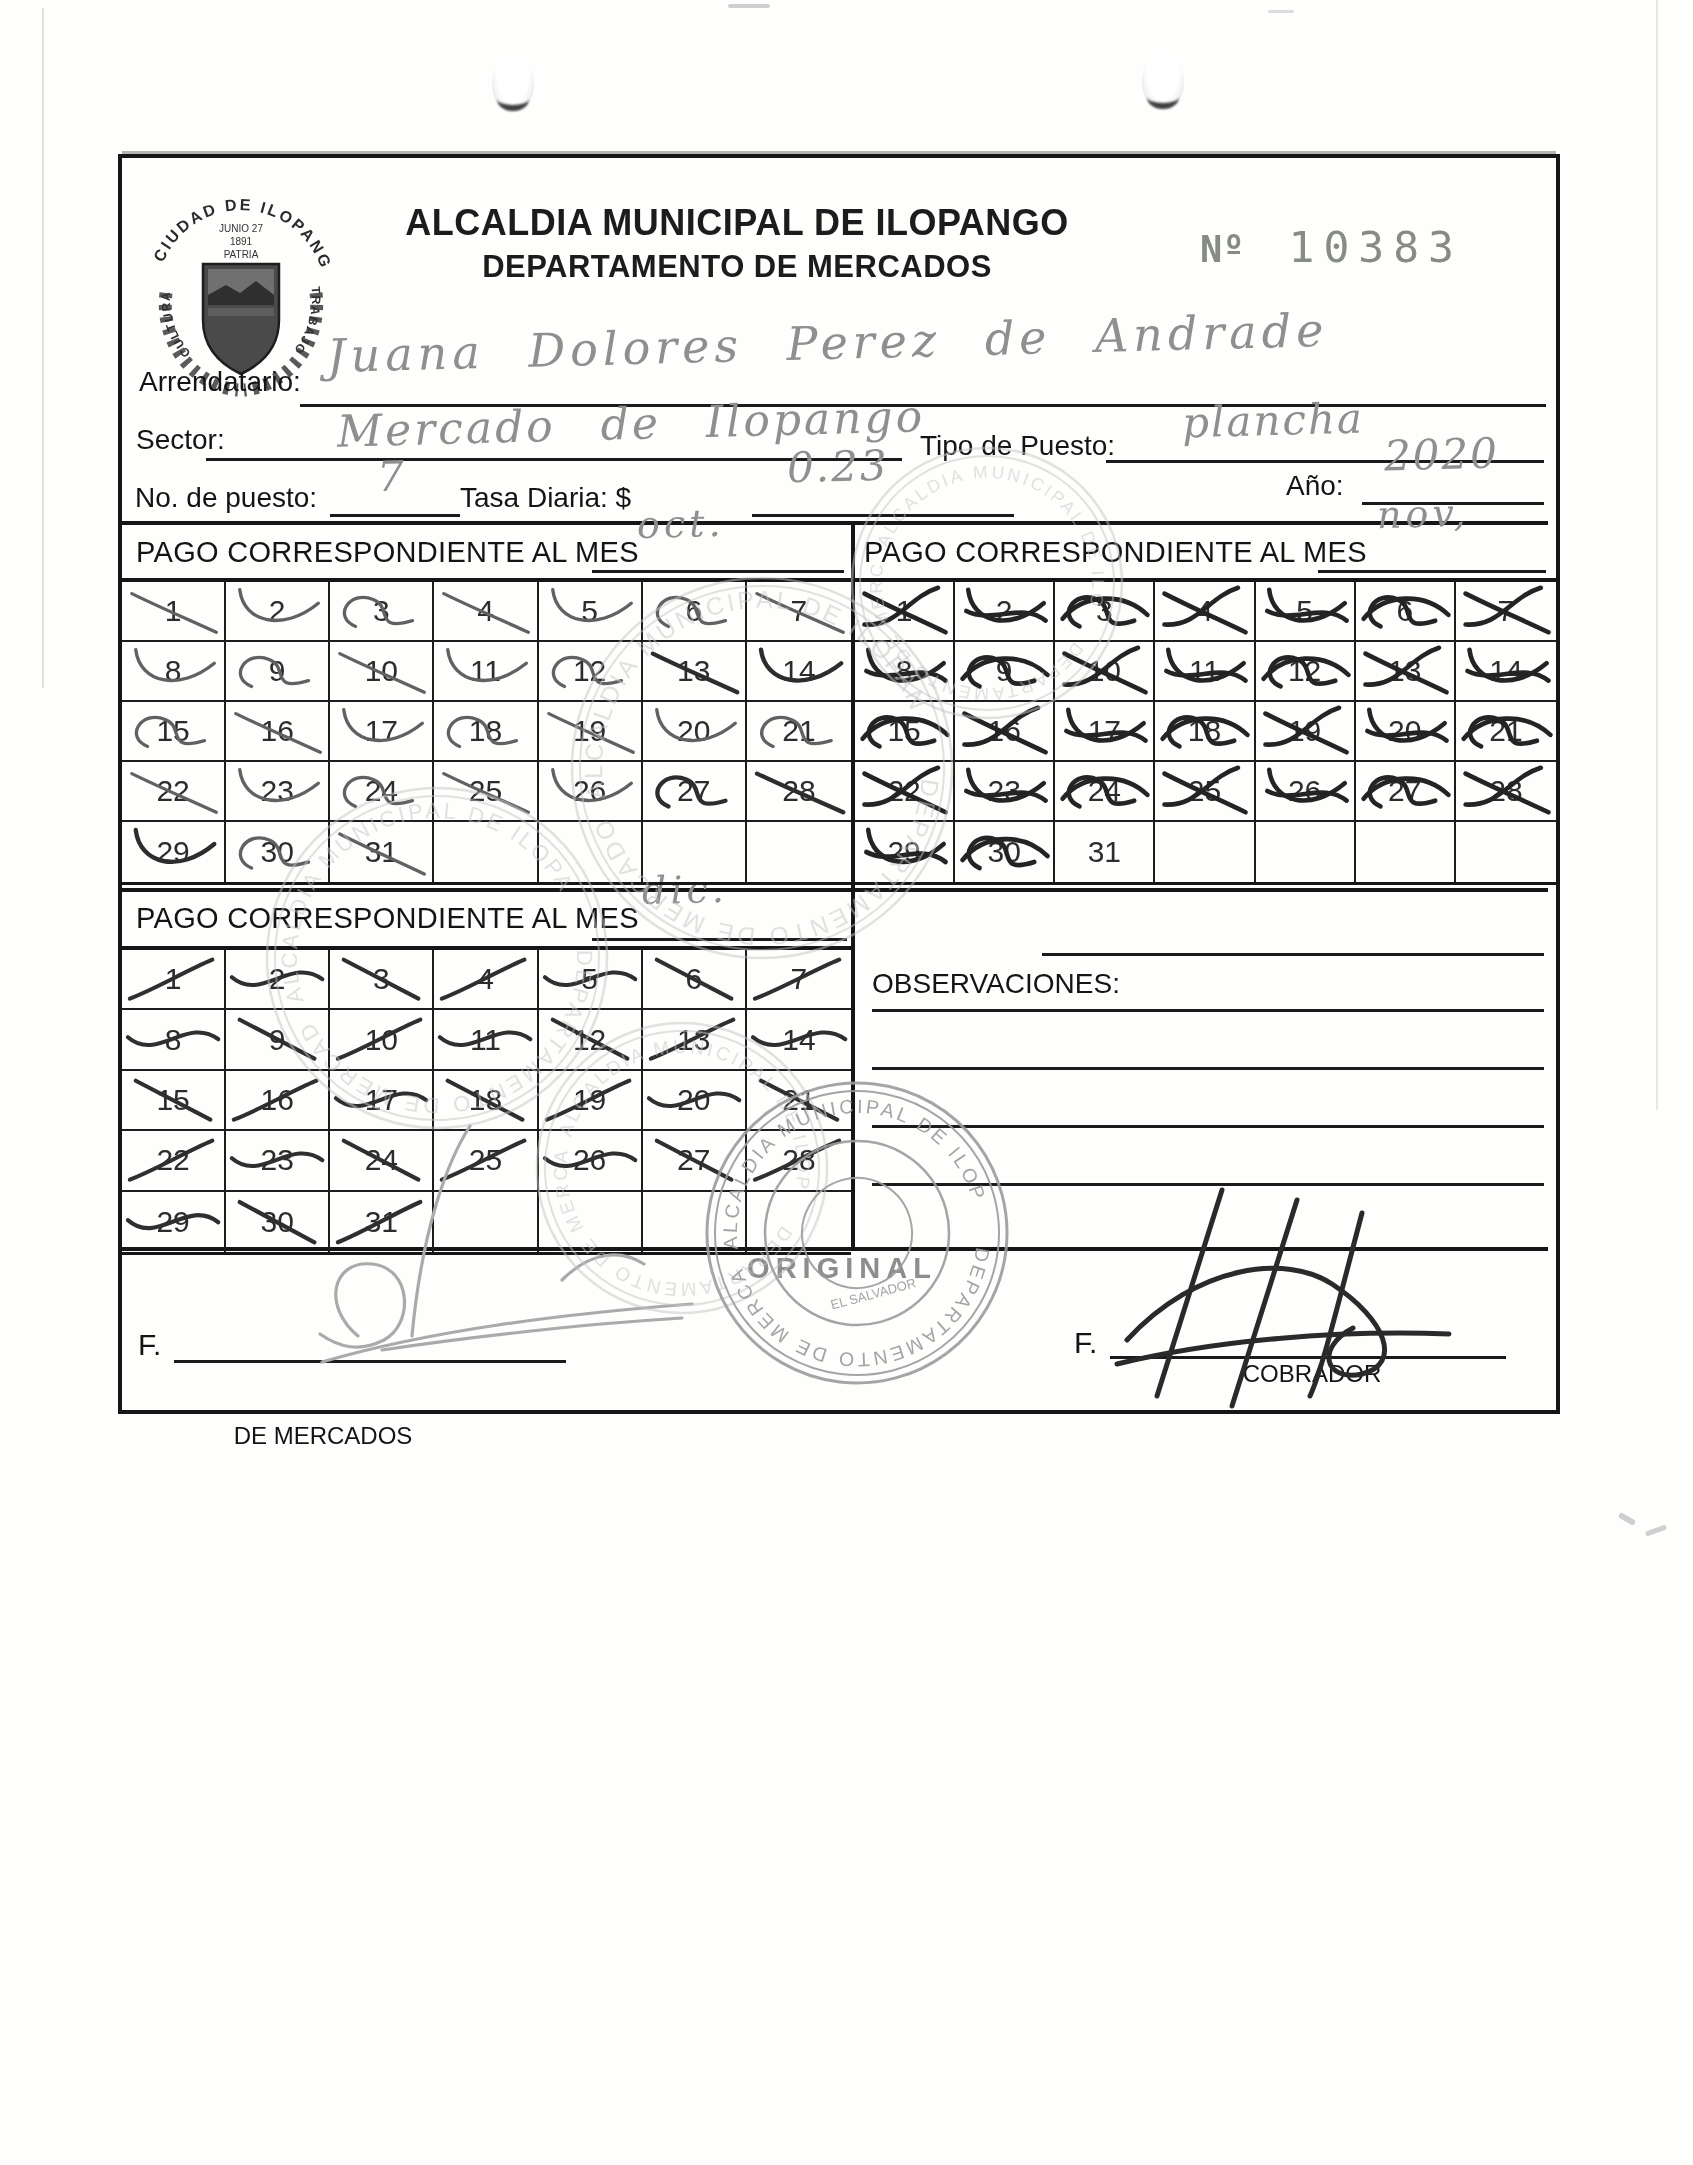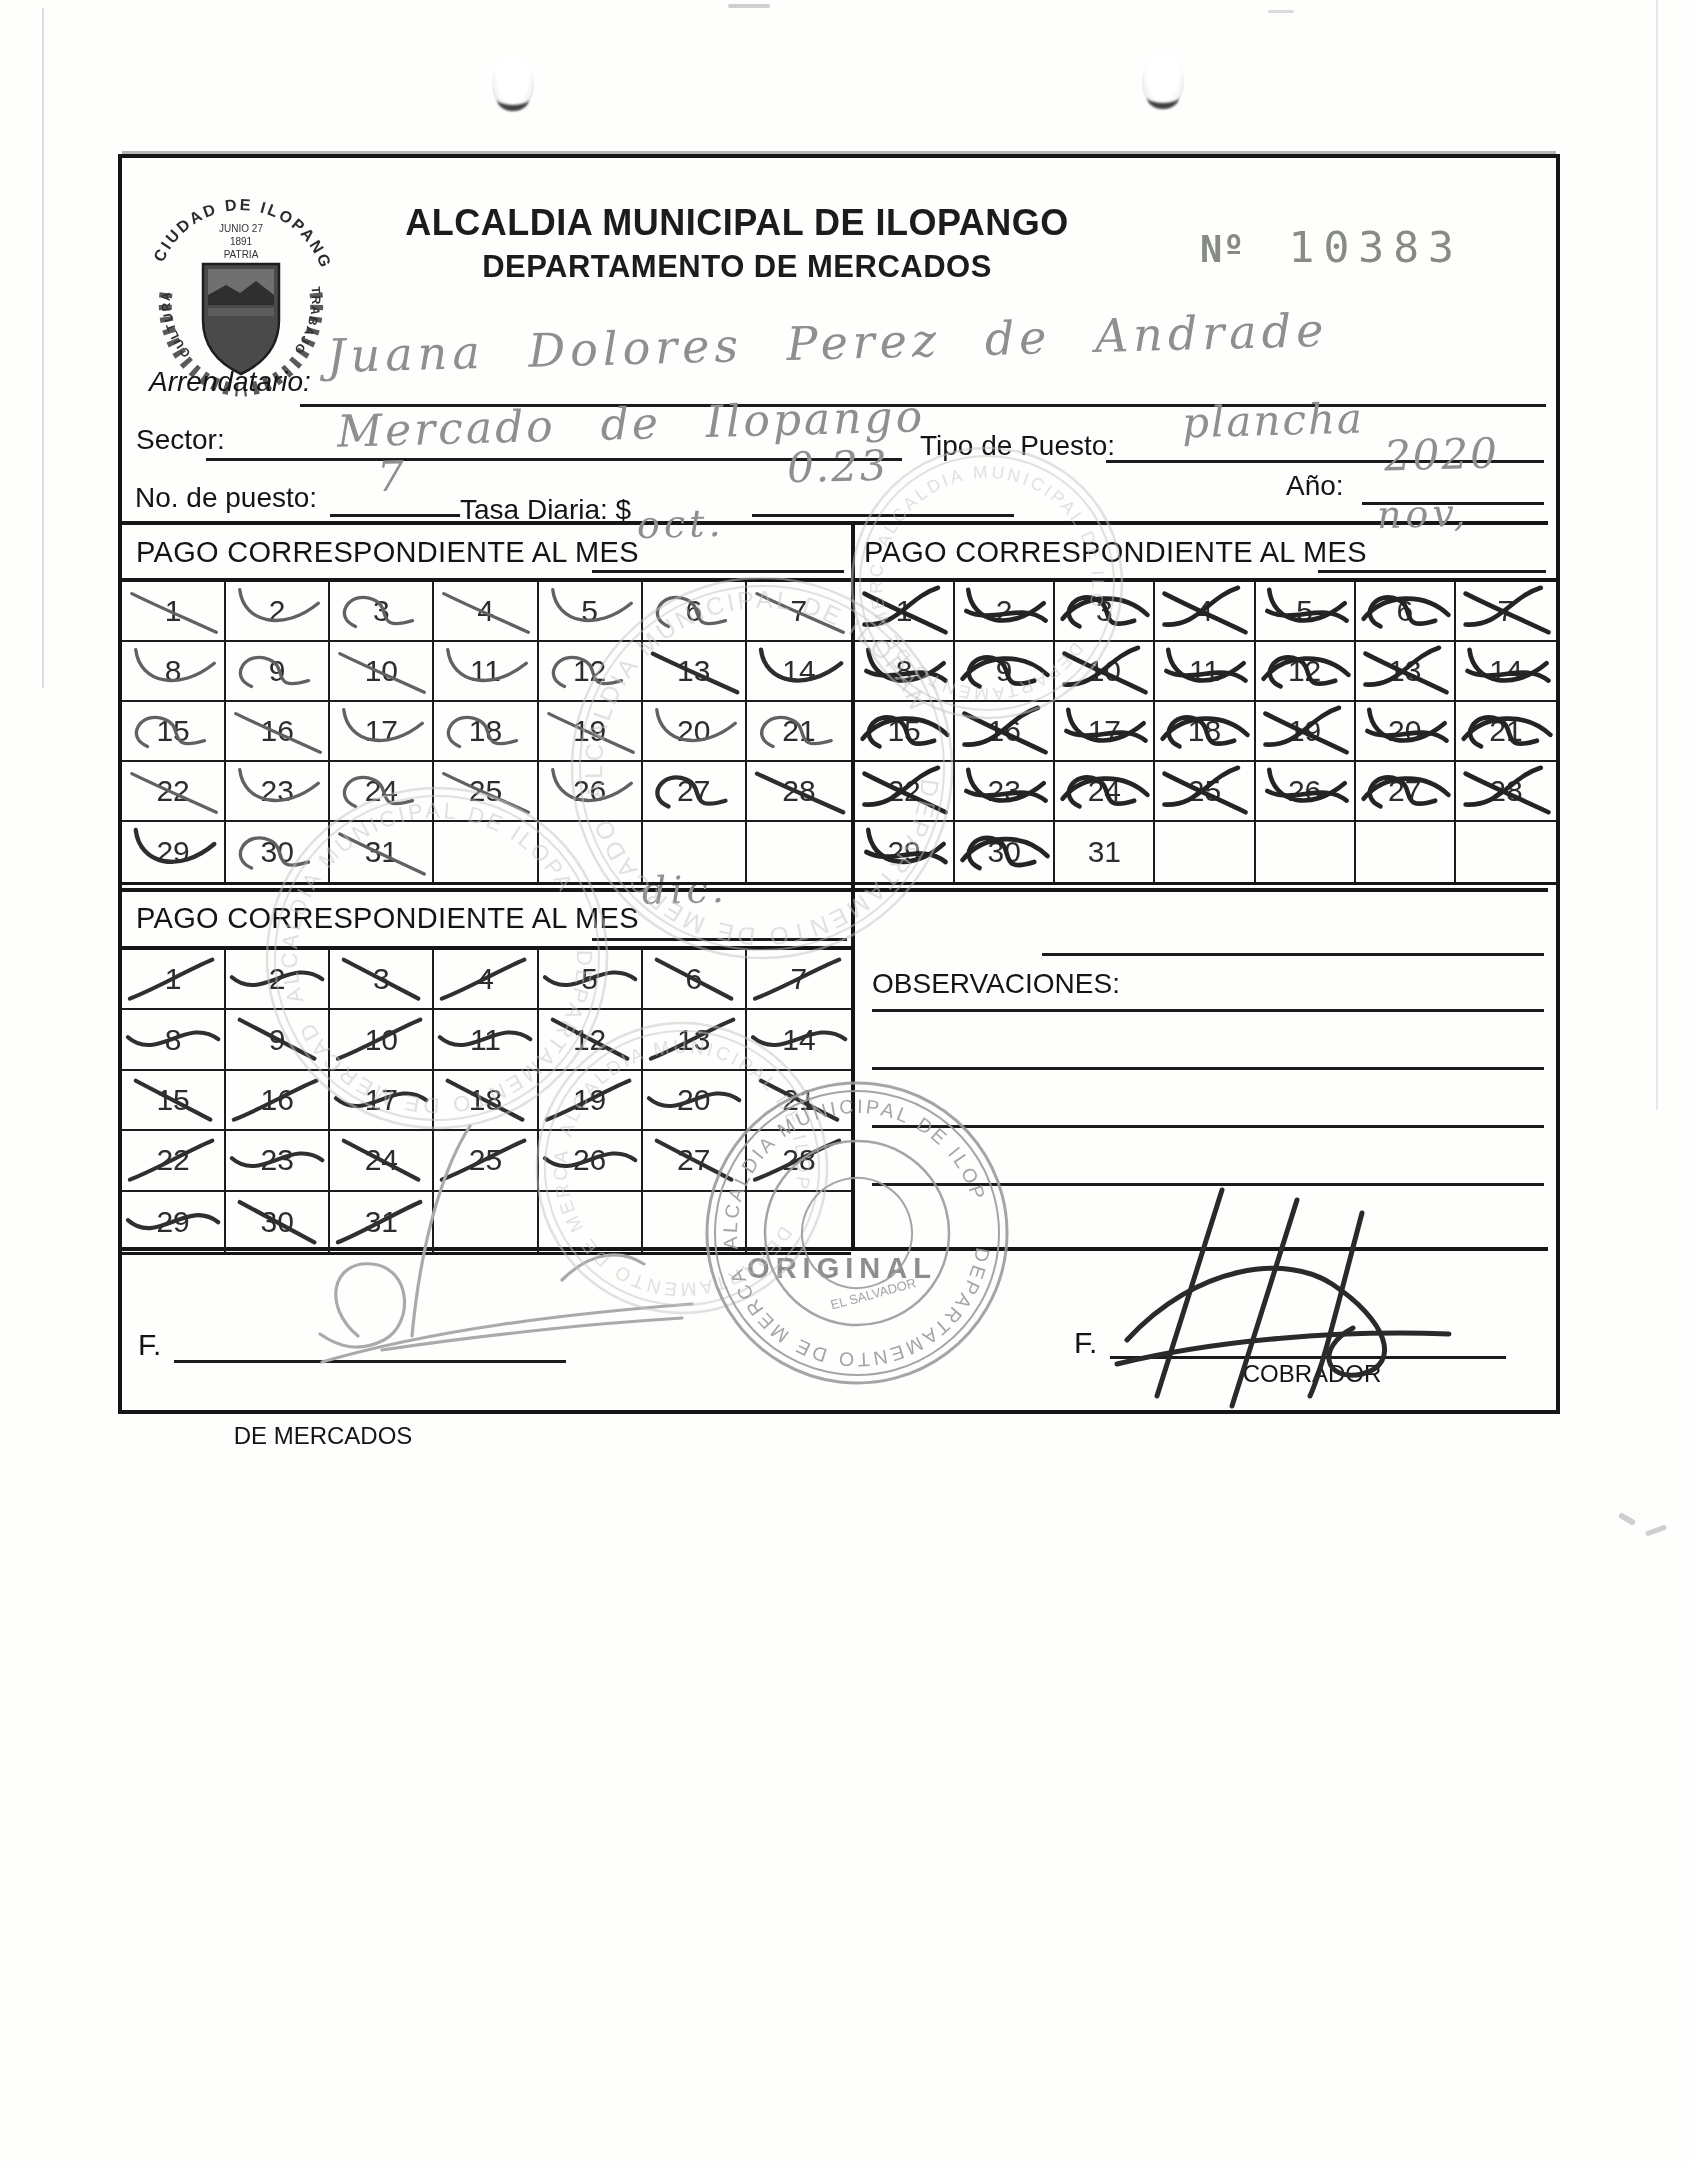--- a/index.html
+++ b/index.html
@@ -91,37 +91,37 @@
     <div class="titles">
       <div class="t1">ALCALDIA MUNICIPAL DE ILOPANGO</div>
       <div class="t2">DEPARTAMENTO DE MERCADOS</div>
     </div>
 
     <div class="docnum">
       <span class="no">Nº</span>
       <span class="serial">10383</span>
     </div>
 
-    <div class="lbl" style="left:27px;top:208px;font-style:italic;">Arrendatario:</div>
+    <div class="lbl" style="left:17px;top:208px;">Arrendatario:</div>
     <div class="fline" style="left:178px;top:246px;width:1246px;"></div>
     <div class="hw big" style="left:205px;top:158px;">Juana Dolores Perez de Andrade</div>
 
     <div class="lbl" style="left:14px;top:266px;">Sector:</div>
     <div class="fline" style="left:84px;top:300px;width:696px;"></div>
     <div class="hw mid" style="left:215px;top:240px;">Mercado de Ilopango</div>
 
     <div class="lbl" style="left:798px;top:272px;">Tipo de Puesto:</div>
     <div class="fline" style="left:984px;top:302px;width:438px;"></div>
     <div class="hw val" style="left:1060px;top:238px;">plancha</div>
 
     <div class="lbl" style="left:13px;top:324px;">No. de puesto:</div>
     <div class="fline" style="left:208px;top:356px;width:130px;"></div>
     <div class="hw val" style="left:255px;top:294px;">7</div>
 
-    <div class="lbl" style="left:338px;top:336px;text-align:right;">Tasa Diaria: $</div>
+    <div class="lbl" style="left:338px;top:324px;text-align:right;">Tasa Diaria: $</div>
     <div class="fline" style="left:630px;top:356px;width:262px;"></div>
     <div class="hw val" style="left:665px;top:284px;">0.23</div>
 
     <div class="lbl" style="left:1164px;top:312px;">Año:</div>
     <div class="fline" style="left:1240px;top:344px;width:182px;"></div>
     <div class="hw val" style="left:1262px;top:272px;">2020</div>
 
     <div class="hline" style="top:363px;"></div>
     <div class="vline" style="left:729px;top:363px;width:4px;height:730px;"></div>
     <div class="hline" style="top:730px;"></div>

